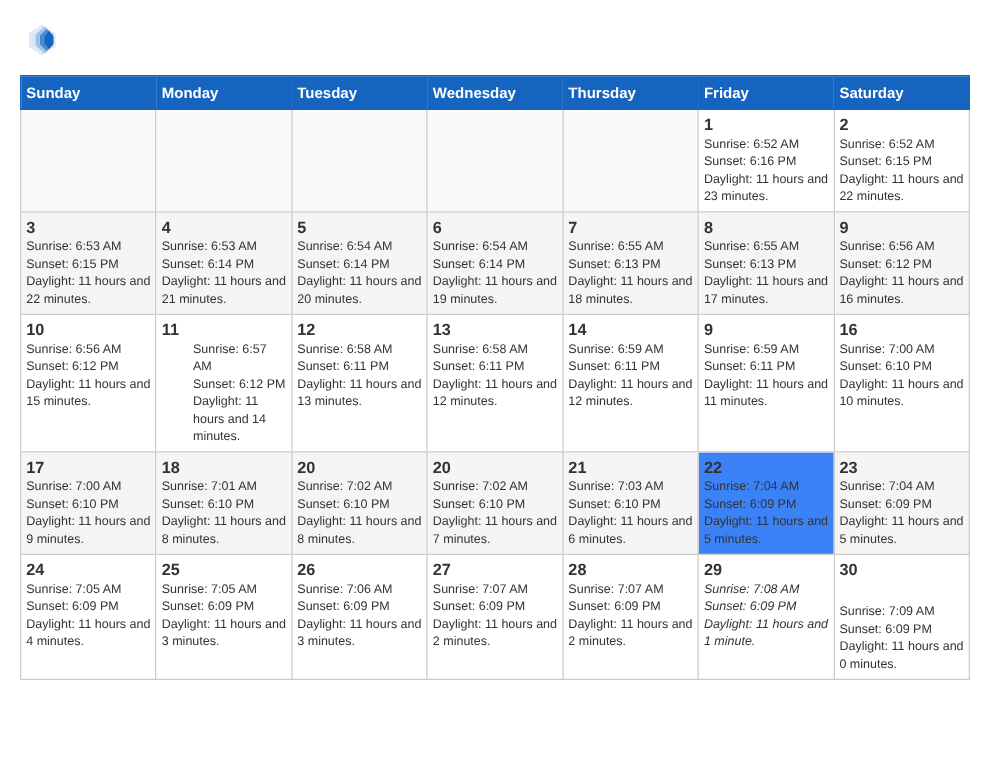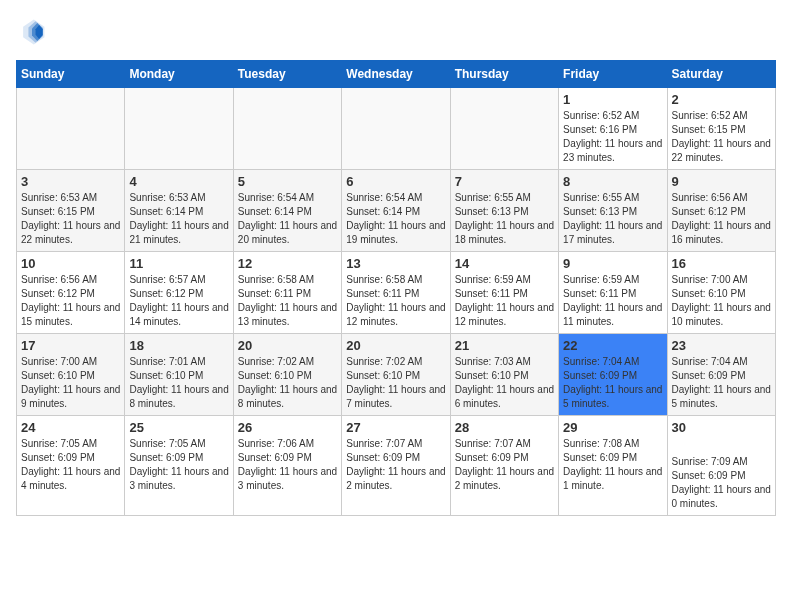--- a/index.html
+++ b/index.html
@@ -186,21 +186,21 @@
       </tr>
       <tr>
         <td>
           <div class="day-number">10</div>
           <div class="day-info" style="white-space: pre-line;">Sunrise: 6:56 AM
 Sunset: 6:12 PM
 Daylight: 11 hours and 15 minutes.</div>
         </td>
         <td>
           <div class="day-number">11</div>
-          <div class="day-info" style="white-space: pre-line;">Sunrise: 6:57 AM
+          <div class="day-info" style="white-space: pre-line; margin-left: 25px;">Sunrise: 6:57 AM
 Sunset: 6:12 PM
 Daylight: 11 hours and 14 minutes.</div>
         </td>
         <td>
           <div class="day-number">12</div>
           <div class="day-info" style="white-space: pre-line;">Sunrise: 6:58 AM
 Sunset: 6:11 PM
 Daylight: 11 hours and 13 minutes.</div>
         </td>
         <td>
@@ -298,21 +298,21 @@
 Daylight: 11 hours and 2 minutes.</div>
         </td>
         <td>
           <div class="day-number">28</div>
           <div class="day-info" style="white-space: pre-line;">Sunrise: 7:07 AM
 Sunset: 6:09 PM
 Daylight: 11 hours and 2 minutes.</div>
         </td>
         <td>
           <div class="day-number">29</div>
-          <div class="day-info" style="white-space: pre-line;">Sunrise: 7:08 AM
+          <div class="day-info" style="white-space: pre-line; font-style: italic;">Sunrise: 7:08 AM
 Sunset: 6:09 PM
 Daylight: 11 hours and 1 minute.</div>
         </td>
         <td>
           <div class="day-number">30</div>
           <div class="day-info" style="white-space: pre-line; margin-top: 20px;">Sunrise: 7:09 AM
 Sunset: 6:09 PM
 Daylight: 11 hours and 0 minutes.</div>
         </td>
       </tr>

